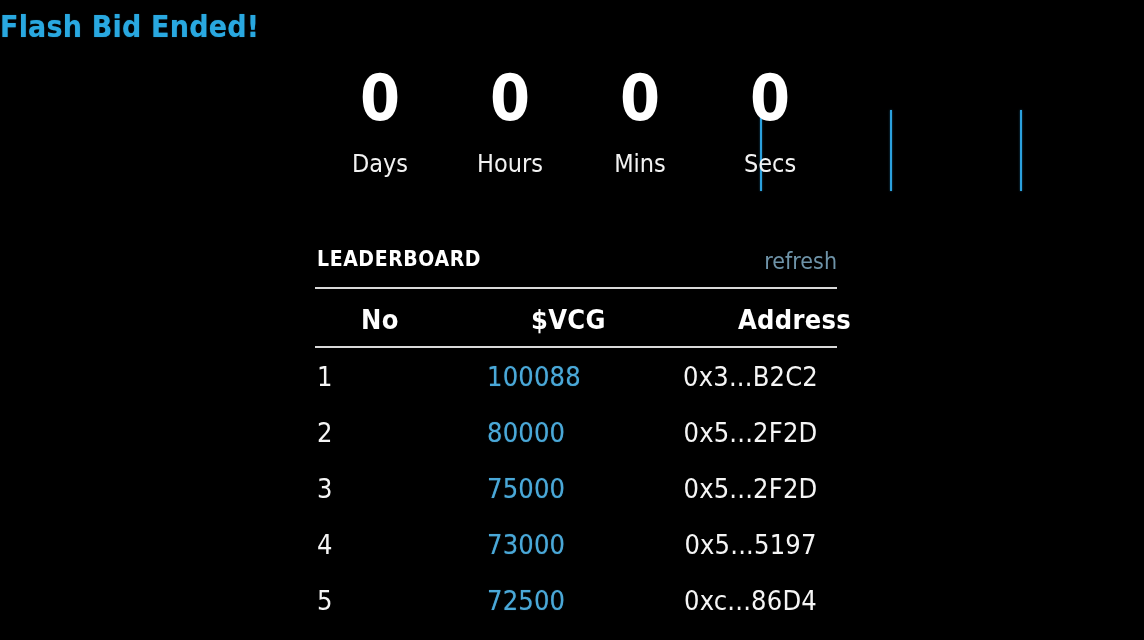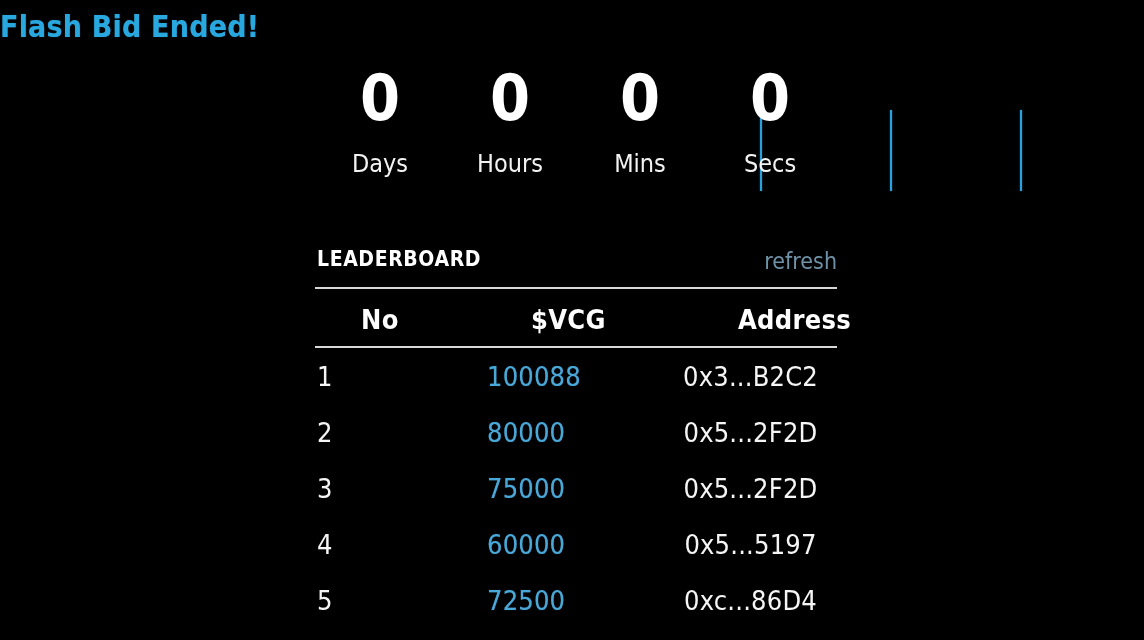--- a/index.html
+++ b/index.html
@@ -256,21 +256,21 @@
       </div>
 
       <div class="row">
         <div class="cell c-no v-white">3</div>
         <div class="cell c-vcg v-blue">75000</div>
         <div class="cell c-addr v-white">0x5...2F2D</div>
       </div>
 
       <div class="row">
         <div class="cell c-no v-white">4</div>
-        <div class="cell c-vcg v-blue">60000</div>
+        <div class="cell c-vcg v-blue">73000</div>
         <div class="cell c-addr v-white">0x5...5197</div>
       </div>
 
       <div class="row">
         <div class="cell c-no v-white">5</div>
         <div class="cell c-vcg v-blue">72500</div>
         <div class="cell c-addr v-white">0xc...86D4</div>
       </div>
 
     </div>

